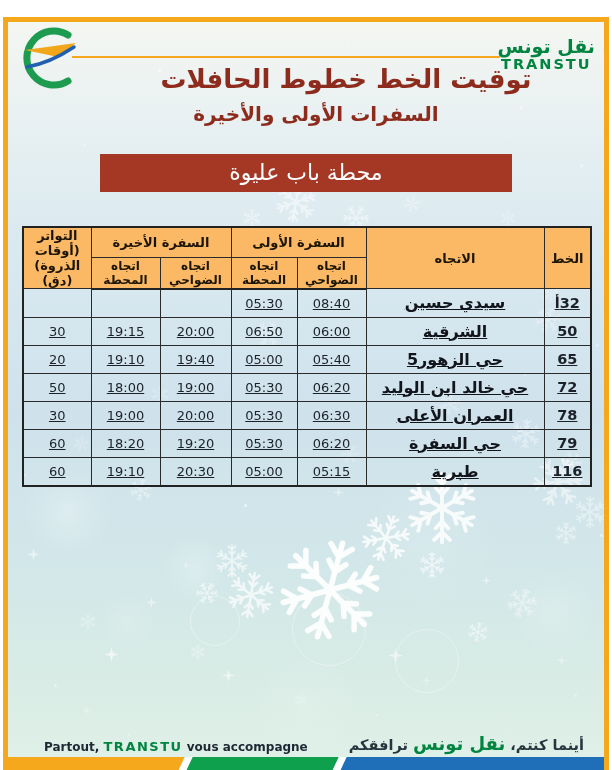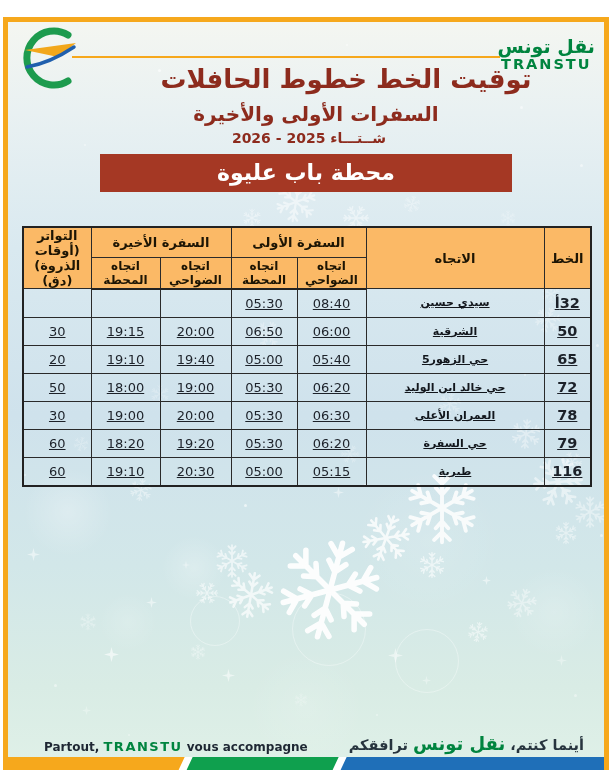--- a/index.html
+++ b/index.html
@@ -25,34 +25,34 @@
   .brand-en{font-size:14.5px;font-weight:bold;letter-spacing:2px;line-height:17px;}
   .brand-rule{position:absolute;top:34px;left:64px;width:428px;height:2px;background:var(--yellow);}
 
   .title{position:absolute;left:86px;right:6px;top:42px;text-align:center;direction:rtl;
          font-size:26px;font-weight:bold;color:var(--red);}
   .subtitle{position:absolute;left:30px;right:10px;top:80px;text-align:center;direction:rtl;
             font-size:20px;font-weight:bold;color:var(--red);}
   .season{position:absolute;left:16px;right:10px;top:108px;text-align:center;direction:rtl;
           font-size:14px;font-weight:bold;color:var(--red);}
   .banner{position:absolute;left:92px;top:132px;width:412px;height:38px;background:var(--banner);
-          color:#fff;font-size:22px;font-weight:bold;text-align:center;line-height:38px;direction:rtl;}
+          color:#fff;font-size:22px;font-weight:normal;text-align:center;line-height:38px;direction:rtl;}
 
   table.sched{position:absolute;left:14px;top:204px;width:568px;border-collapse:collapse;
               table-layout:fixed;direction:rtl;border:2px solid #222;}
   .sched th,.sched td{border:1px solid #2a2a2a;text-align:center;vertical-align:middle;
                       padding:0 2px;overflow:hidden;}
   .sched thead th{background:var(--hdr-orange);color:#1d1504;font-weight:bold;}
   .sched thead tr:first-child th{height:27px;font-size:13px;}
   .sched thead tr:last-child th{height:25px;font-size:12px;border-bottom:2px solid #222;}
   .sched thead th.span2{font-size:13.5px;}
   .sched thead th.freq{font-size:11.5px;line-height:15px;padding:0 3px;}
   .sched tbody td{height:27px;background:transparent;color:var(--ink);font-size:13px;text-decoration:underline;}
   .sched td.cell-line{font-size:14.5px;font-weight:bold;}
-  .sched td.cell-direction{font-size:11px;font-weight:bold;color:#12161c;}
+  .sched td.cell-direction{font-size:16px;font-weight:bold;color:#12161c;}
   col.c-line{width:47px;} col.c-dir{width:178px;} col.c-fs{width:69px;} col.c-fst{width:66px;}
   col.c-ls{width:71px;} col.c-lst{width:69px;} col.c-frq{width:68px;}
 
   .footer-fr{position:absolute;left:36px;top:717px;font-size:12px;font-weight:bold;color:#1e2733;white-space:nowrap;}
   .footer-fr .fbrand{color:var(--green);font-size:13px;letter-spacing:1.5px;}
   .footer-ar{position:absolute;right:20px;top:711px;direction:rtl;font-size:14.5px;font-weight:bold;
              color:#27343e;white-space:nowrap;}
   .footer-ar .fbrand{color:var(--green);font-size:18px;}
 
   .stripe{position:absolute;left:0;top:735px;width:596px;height:20px;background:#fff;overflow:hidden;}
@@ -253,21 +253,20 @@
   </svg>
 
   <div class="brand-rule"></div>
   <div class="brand">
     <div class="brand-ar">نقل تونس</div>
     <div class="brand-en">TRANSTU</div>
   </div>
 
   <div class="title">توقيت الخط خطوط الحافلات</div>
   <div class="subtitle">السفرات الأولى والأخيرة</div>
-  <div class="season">شــتـــاء 2025 - 2026</div>
   <div class="banner">محطة باب عليوة</div>
 
   <table class="sched">
     <colgroup>
       <col class="c-line">
         <col class="c-dir">
         <col class="c-fs">
         <col class="c-fst">
       <col class="c-ls">
         <col class="c-lst">

